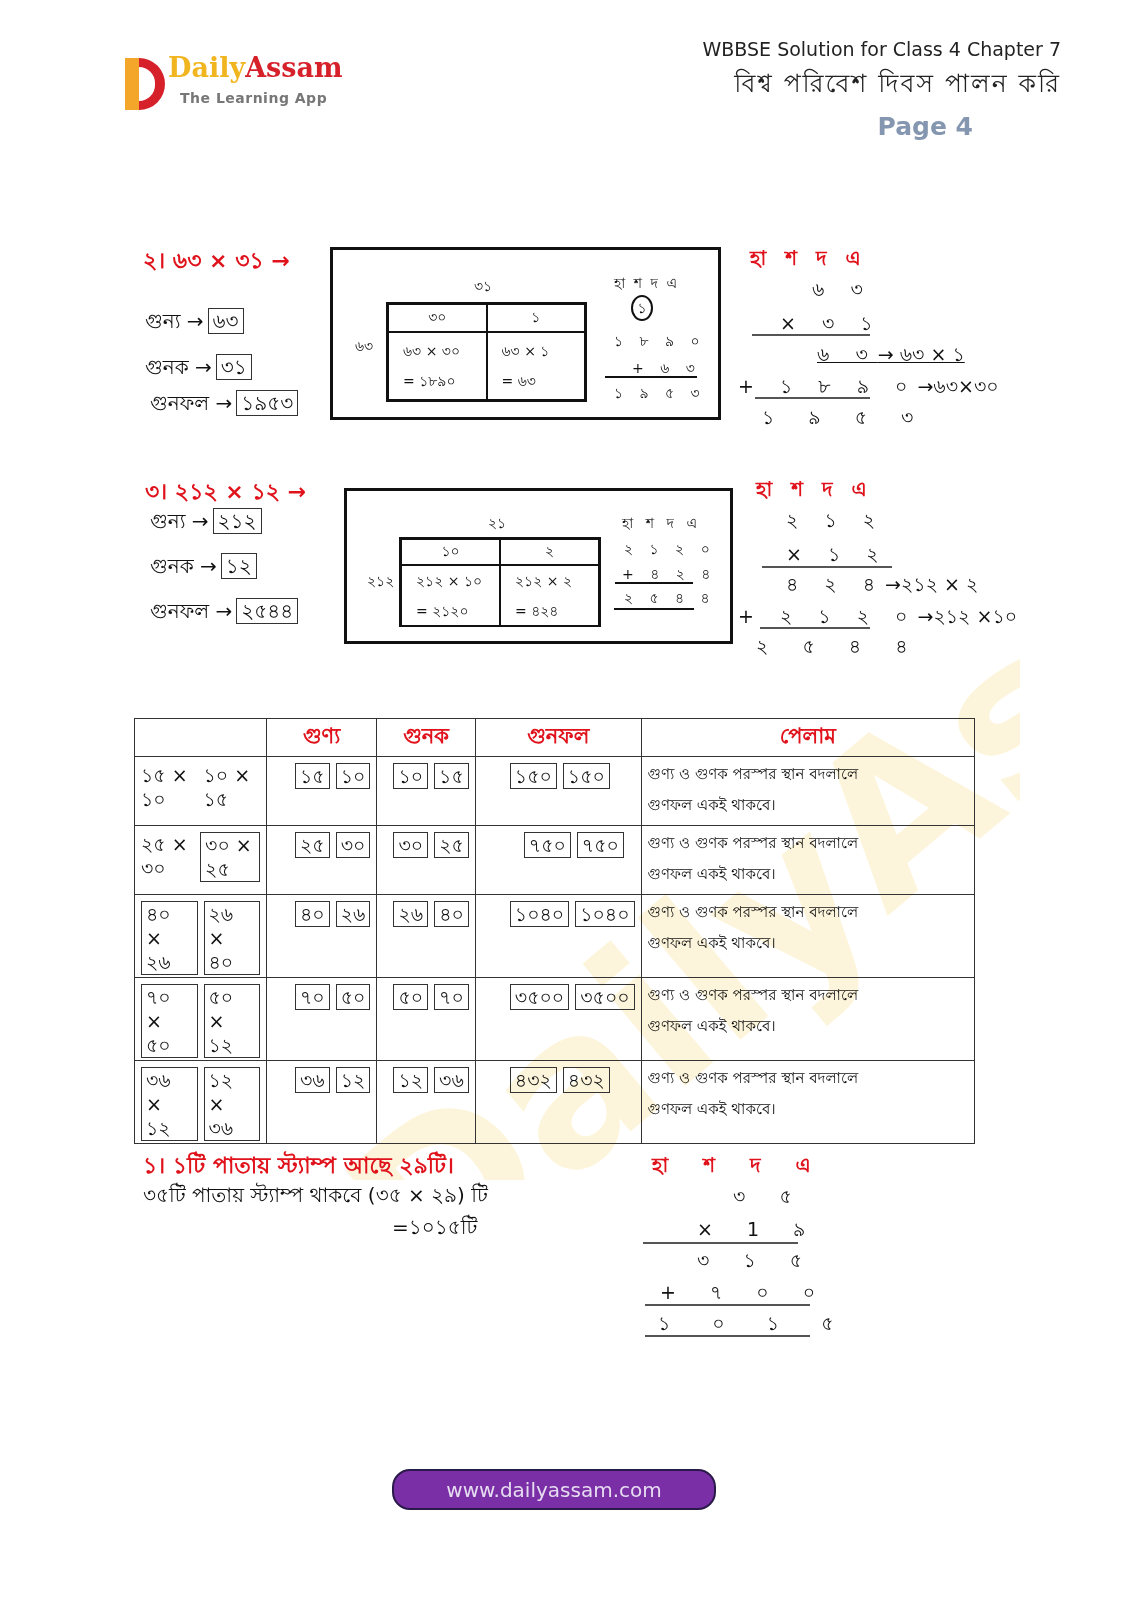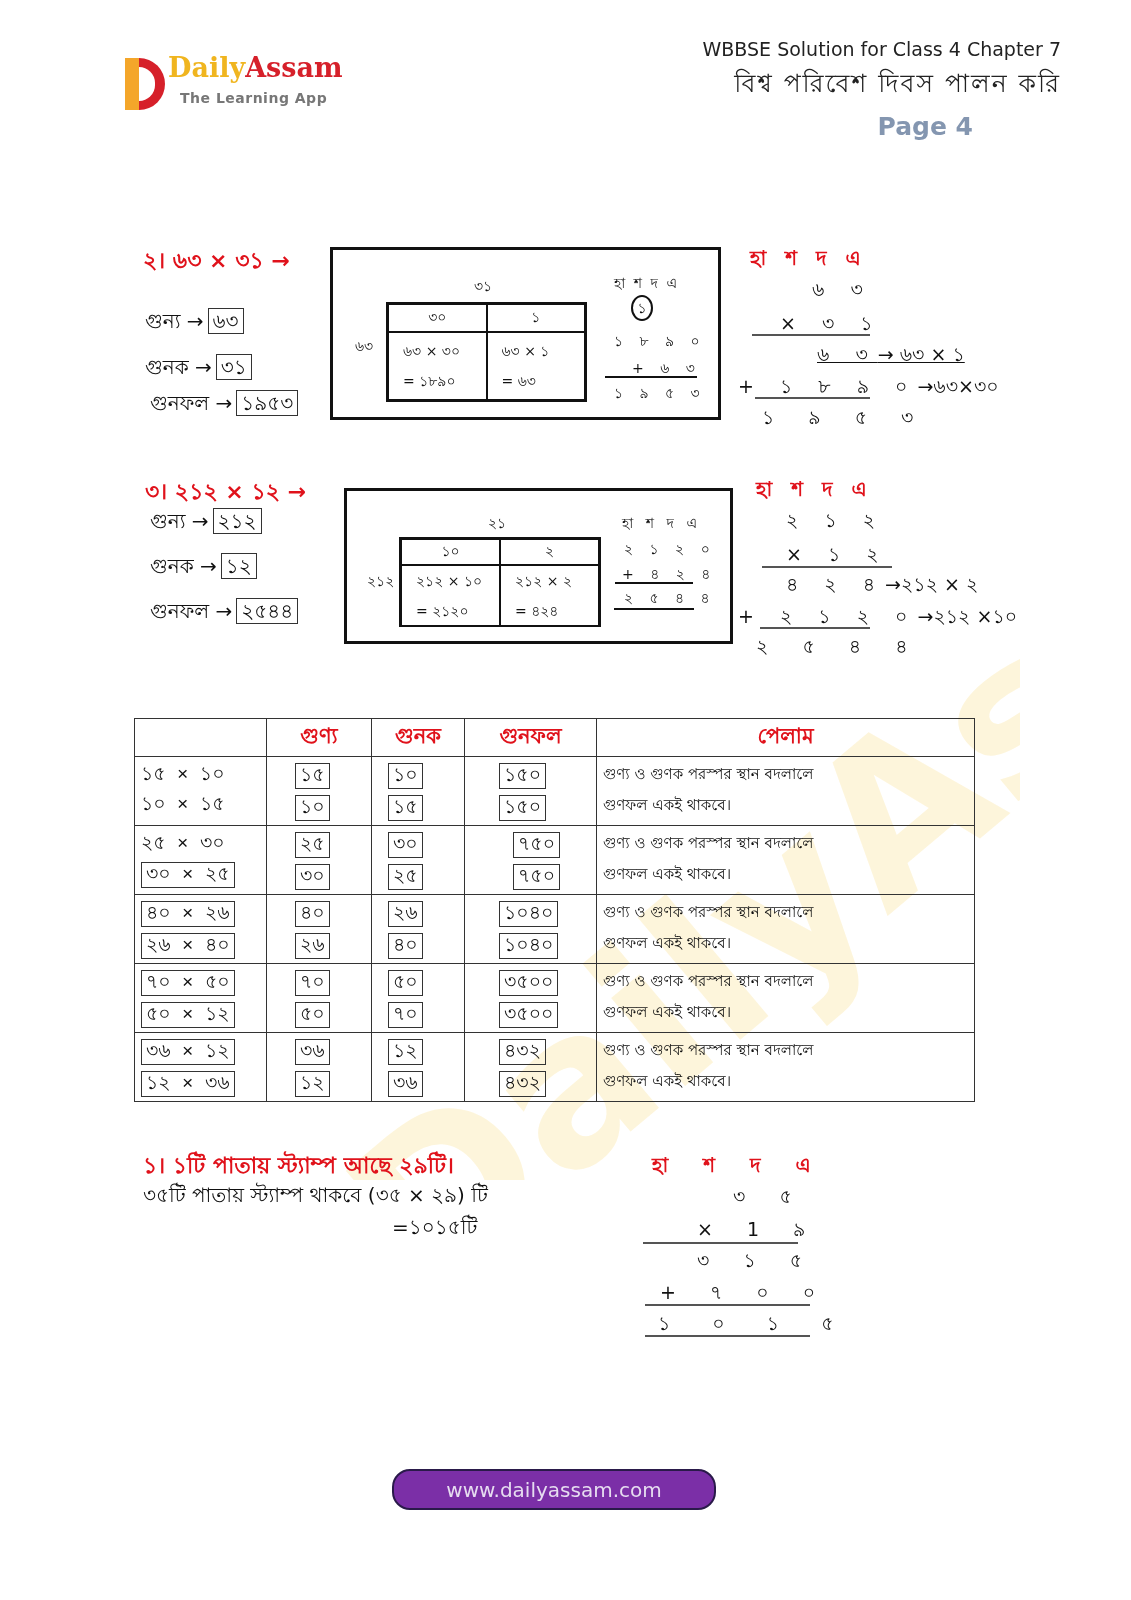--- a/index.html
+++ b/index.html
@@ -34,21 +34,21 @@
     .grid2 .cell { flex-direction:column; align-items:flex-start; padding-left:14px; line-height:30px; }
     .small { font-size:14px; }
     .col { font-size:19px; letter-spacing:10px; white-space:pre; }
     .hr { position:absolute; border-top:2px solid #555; }
 
     
     table.main { position:absolute; left:134px; top:718px; width:841px; border-collapse:collapse; }
     table.main td, table.main th { border:1.3px solid #333; vertical-align:top; }
     table.main th { height:32px; font-size:21px; color:#e0121b; font-weight:bold; text-align:center; vertical-align:middle; }
     table.main td { height:64px; padding:2px 6px; }
-    .pair { display:flex; flex-direction:column; gap:6px; padding-top:4px;font-family:Liberation Mono, monospace; }
+    .pair { display:flex; gap:6px; padding-top:4px; }
     .pair span { font-size:19px; line-height:24px; }
     .tb { display:inline-block; border:1.5px solid #333; padding:0 4px; line-height:22px; }
     .obs { font-size:15px; line-height:31px; }
 
     
     .footer { left:392px; top:1469px; width:320px; height:37px; background:#7b2fa7;
               border:2px solid #2a1a4a; border-radius:18px; color:#e6dcf0; font-size:20px;
               display:flex; align-items:center; justify-content:center; }
     .watermark { left:120px; top:480px; width:900px; height:700px; pointer-events:none; }
   </style>

